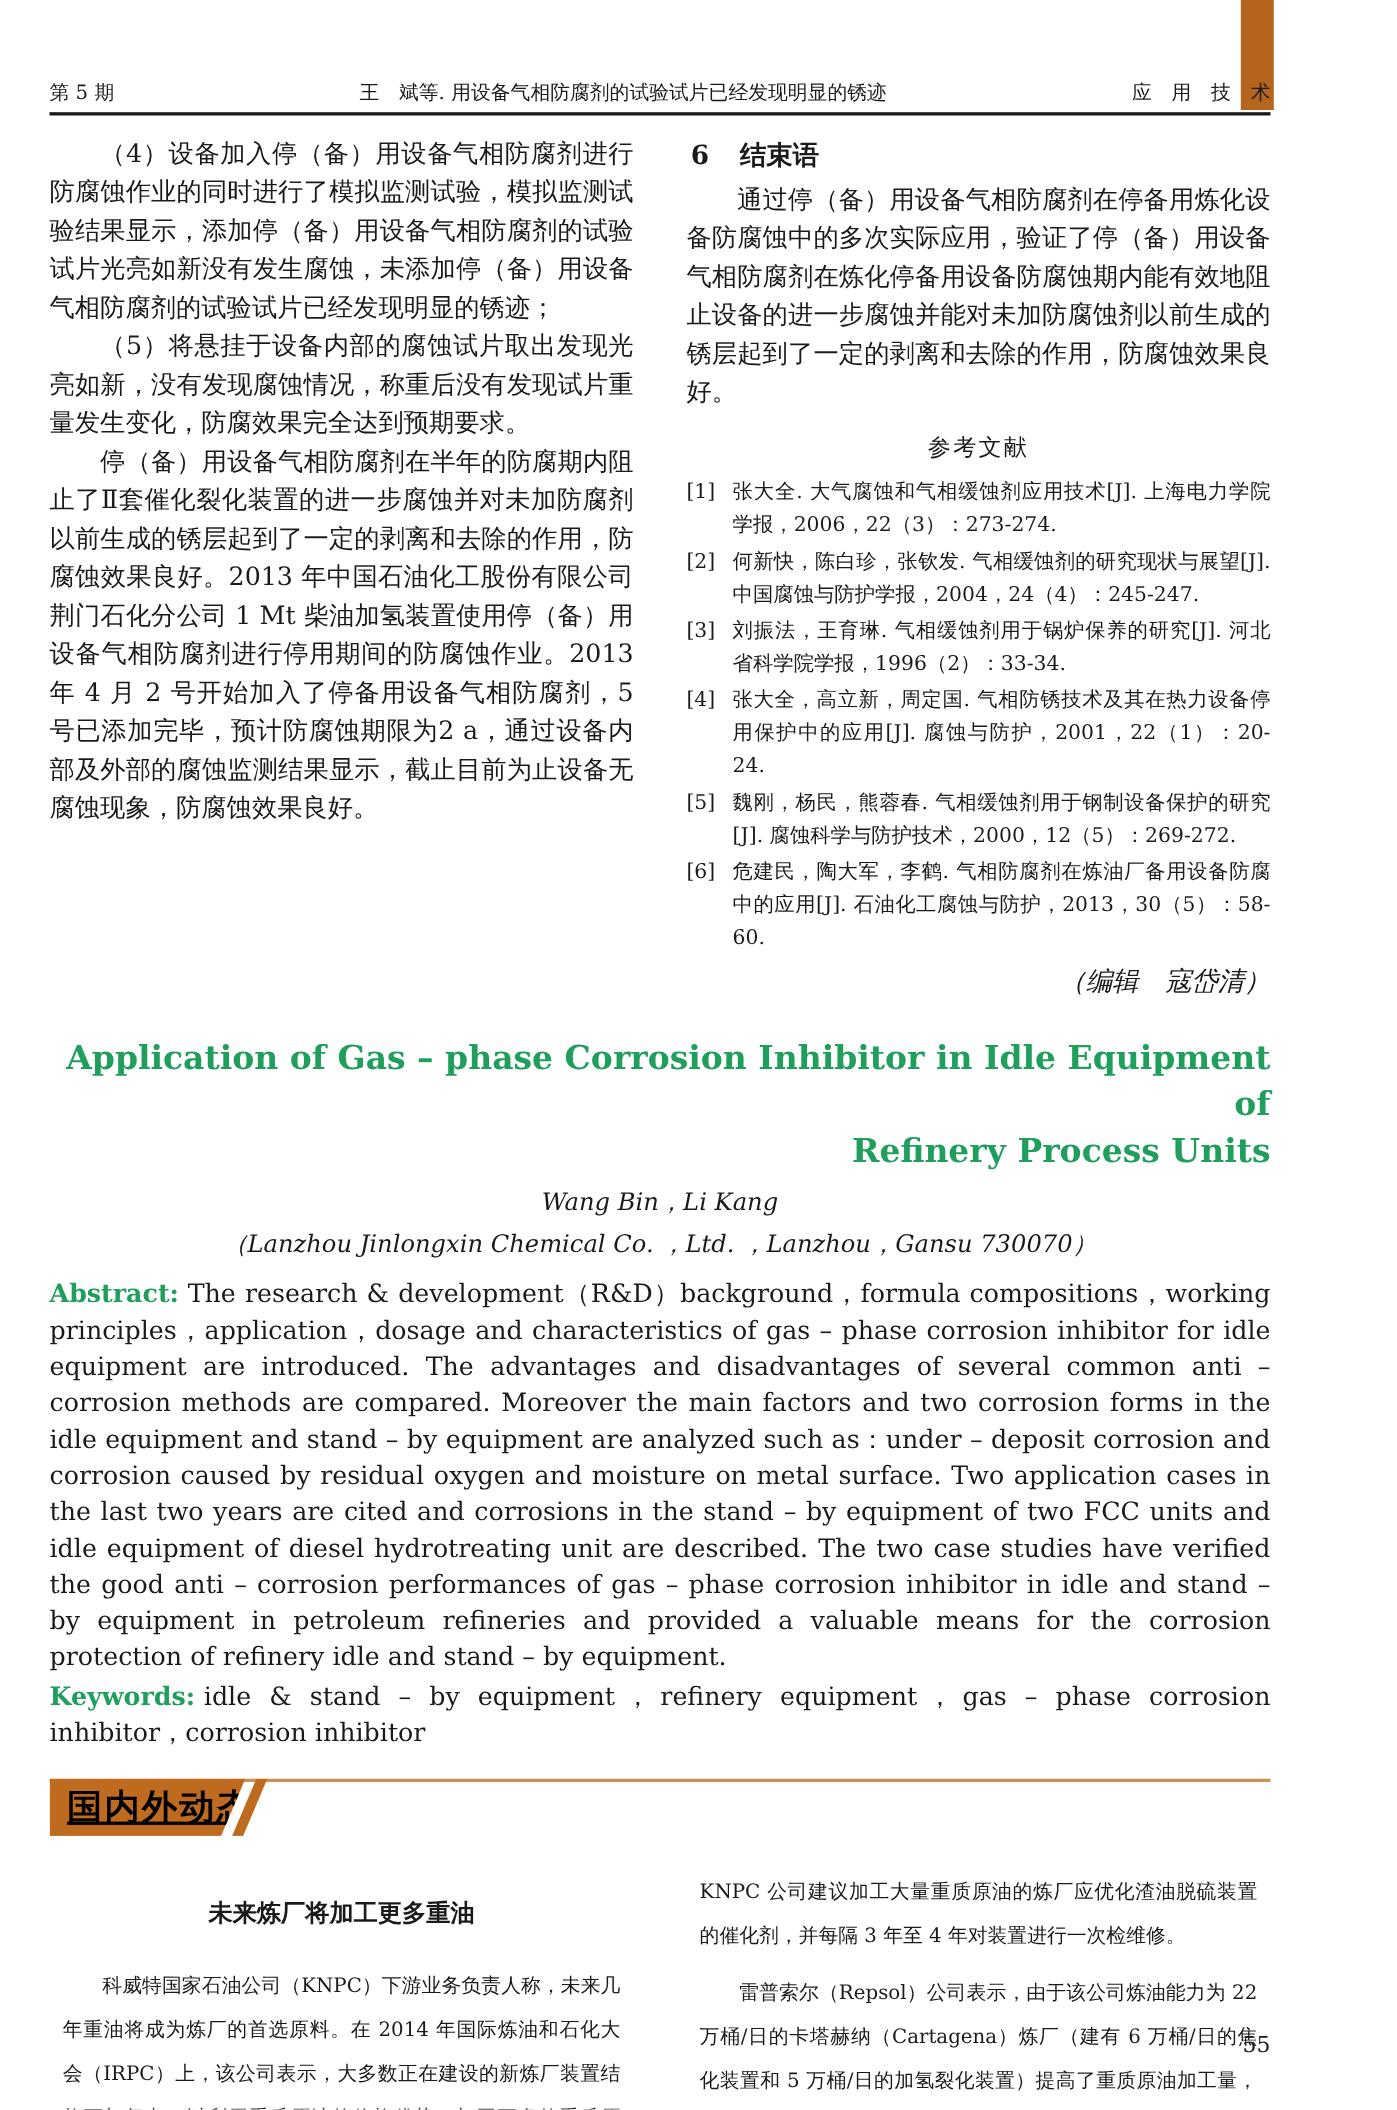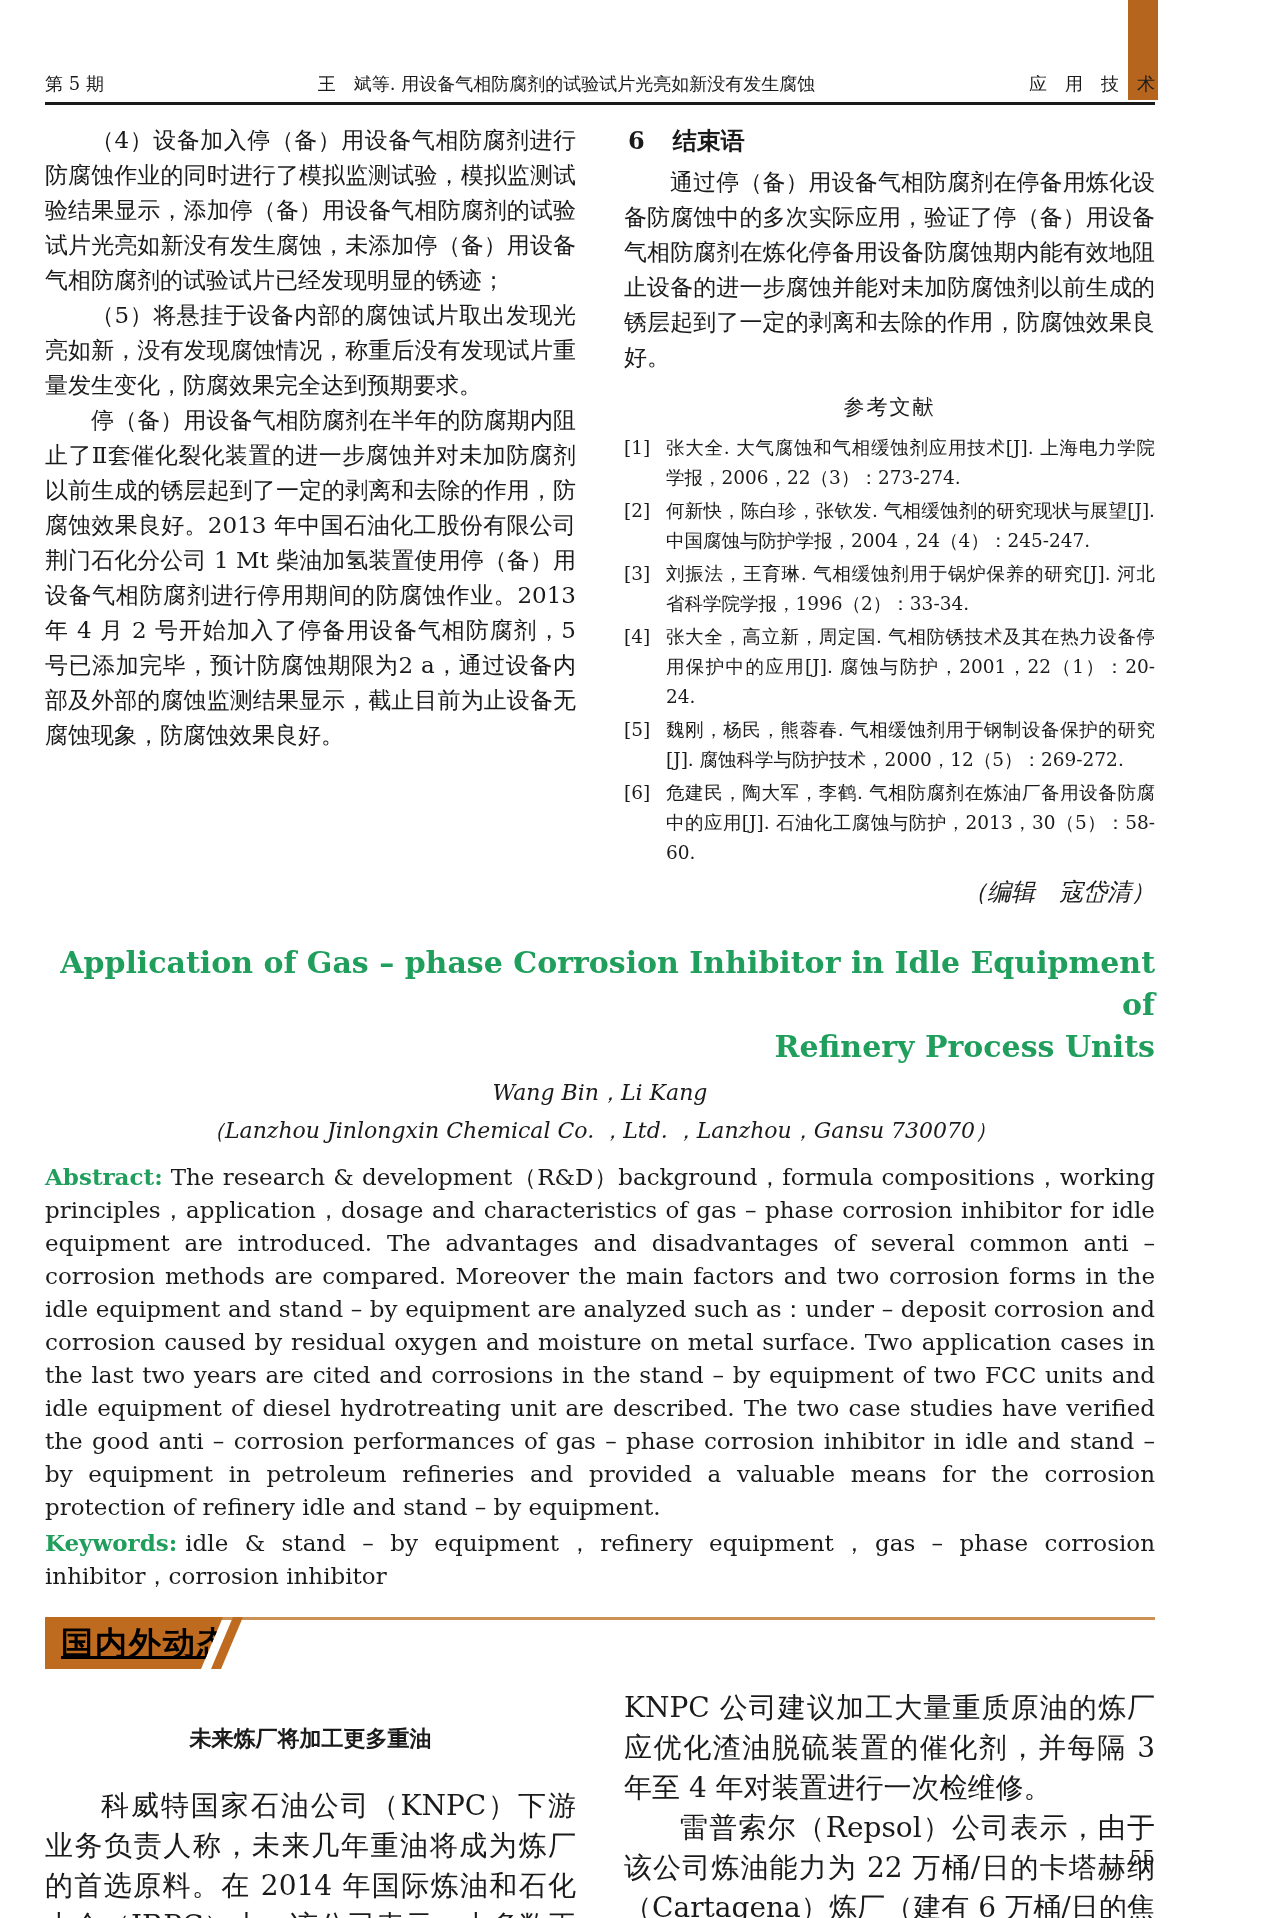--- a/index.html
+++ b/index.html
@@ -36,36 +36,36 @@
     position:absolute;top:0;left:0;width:210px;height:52px;background:#bf6b1f;
     clip-path:polygon(0 0,178px 0,156px 52px,0 52px);
   }
   .banner-a span{display:block;color:#000000;font-weight:bold;font-size:32px;line-height:52px;padding-left:16px;letter-spacing:2px;font-family:"Liberation Sans","DejaVu Sans",sans-serif;text-decoration:underline;}
   .banner-b{
     position:absolute;top:0;left:0;width:210px;height:52px;background:#bf6b1f;
     clip-path:polygon(188px 0,198px 0,176px 52px,166px 52px);
   }
   .news-cols{display:flex;gap:48px;margin-top:16px;}
   .news-title{text-align:center;font-size:22px;font-weight:600;margin:36px 0 32px;}
-  .news-para{font-size:28px;line-height:40px;text-align:justify;margin:0;}
+  .news-para{font-size:18px;line-height:40px;text-align:justify;margin:12px;}
   .indent{text-indent:2em;}
   .page-num{position:absolute;left:45px;top:1846px;width:1110px;text-align:right;font-size:20px;}
 </style>
 </head>
 <body>
 
 <div class="page">
 
   <div class="side-tab"></div>
 
   <div class="content">
 
     <div class="header-row">
       <span>第 5 期</span>
-      <span class="mid">王　斌等. 用设备气相防腐剂的试验试片光亮如新没有发生腐蚀</span>
+      <span class="mid">王　斌等. 用设备气相防腐剂的试验试片已经发现明显的锈迹</span>
       <span>应　用　技　术</span>
     </div>
     <div class="header-rule"></div>
 
     <div class="main-cols">
 
       <div class="col">
         <p class="cn-para">（4）设备加入停（备）用设备气相防腐剂进行防腐蚀作业的同时进行了模拟监测试验，模拟监测试验结果显示，添加停（备）用设备气相防腐剂的试验试片光亮如新没有发生腐蚀，未添加停（备）用设备气相防腐剂的试验试片已经发现明显的锈迹；</p>
         <p class="cn-para">（5）将悬挂于设备内部的腐蚀试片取出发现光亮如新，没有发现腐蚀情况，称重后没有发现试片重量发生变化，防腐效果完全达到预期要求。</p>
         <p class="cn-para">停（备）用设备气相防腐剂在半年的防腐期内阻止了Ⅱ套催化裂化装置的进一步腐蚀并对未加防腐剂以前生成的锈层起到了一定的剥离和去除的作用，防腐蚀效果良好。2013 年中国石油化工股份有限公司荆门石化分公司 1 Mt 柴油加氢装置使用停（备）用设备气相防腐剂进行停用期间的防腐蚀作业。2013 年 4 月 2 号开始加入了停备用设备气相防腐剂，5 号已添加完毕，预计防腐蚀期限为2 a，通过设备内部及外部的腐蚀监测结果显示，截止目前为止设备无腐蚀现象，防腐蚀效果良好。</p>

